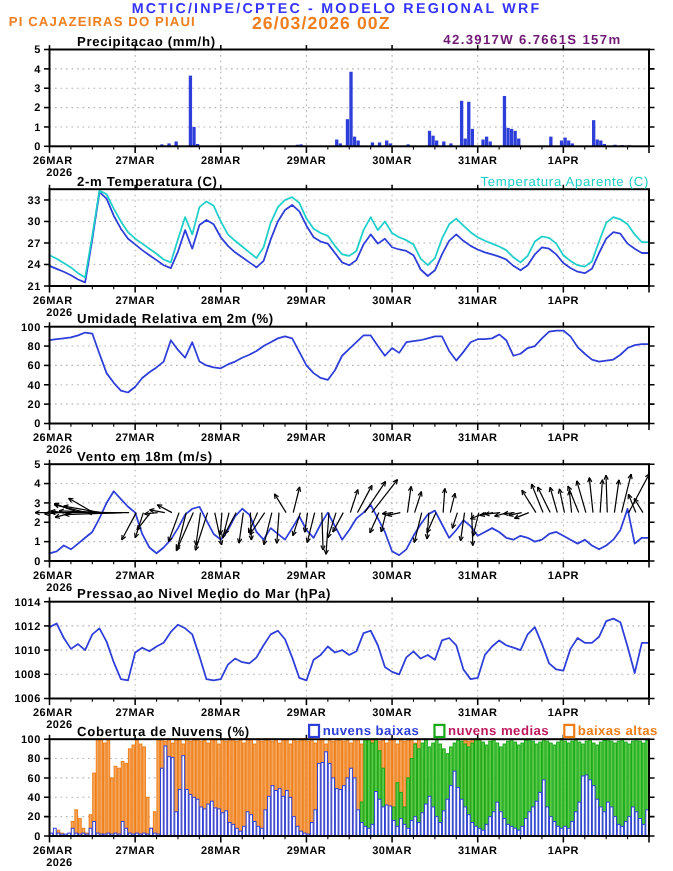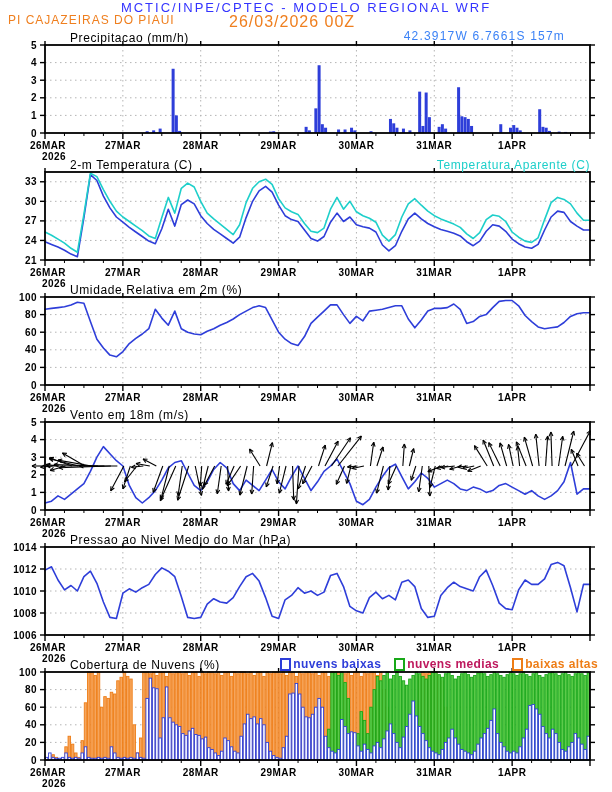--- a/index.html
+++ b/index.html
@@ -1,19 +1,19 @@
 <!DOCTYPE html>
 <html><head>
 <meta charset="utf-8">
 <style>
   html,body{margin:0;padding:0;background:#fff;}
   .page{position:relative;width:612px;height:792px;background:#fff;overflow:hidden;
         font-family:"Liberation Sans",sans-serif;}
   .page svg{position:absolute;left:0;top:0;}
-  .ov{position:absolute;white-space:nowrap;font-weight:normal;color:#000;}
+  .ov{position:absolute;white-space:nowrap;font-weight:bold;color:#000;}
   .h1{top:0px;left:0;width:612px;text-align:center;font-size:13px;letter-spacing:2px;}
   .h2a{top:13px;left:8px;font-size:12px;letter-spacing:1px;}
   .h2b{top:13px;left:229px;font-size:16px;letter-spacing:1px;}
   .h3{top:29px;right:47px;font-size:12px;letter-spacing:1.2px;}
   .ptitle{font-size:12px;letter-spacing:0.6px;}
   .rtitle{font-size:12px;letter-spacing:0.6px;}
   .legend{top:657px;right:14px;display:flex;align-items:center;gap:5px;font-size:12px;letter-spacing:0.4px;font-weight:bold;}
   .lgsq{display:inline-block;width:7px;height:9px;border:2px solid currentColor;background:#fff;margin-right:2px;}
   .lgitem{display:flex;align-items:center;margin-left:8px;}
 </style>
@@ -1136,21 +1136,21 @@
         <text x="356.42857142857144" y="776" text-anchor="middle" fill="#000" font-family="Liberation Sans, sans-serif" font-size="10" font-weight="bold" letter-spacing="0.4">30MAR</text>
         <text x="434.2857142857143" y="776" text-anchor="middle" fill="#000" font-family="Liberation Sans, sans-serif" font-size="10" font-weight="bold" letter-spacing="0.4">31MAR</text>
         <text x="512.1428571428571" y="776" text-anchor="middle" fill="#000" font-family="Liberation Sans, sans-serif" font-size="10" font-weight="bold" letter-spacing="0.4">1APR</text>
         <text x="54" y="787" text-anchor="middle" fill="#000" font-family="Liberation Sans, sans-serif" font-size="10" font-weight="bold" letter-spacing="0.4">2026</text>
       </g>
     </svg>
 
   <div class="ov h1" style="color: rgb(51, 51, 255);">MCTIC/INPE/CPTEC - MODELO REGIONAL WRF</div>
   <div class="ov h2a" style="color: rgb(239, 127, 31);">PI CAJAZEIRAS DO PIAUI</div>
   <div class="ov h2b" style="color: rgb(239, 127, 31);">26/03/2026 00Z</div>
-  <div class="ov h3" style="color: #3b82f6;">42.3917W 6.7661S 157m</div>
+  <div class="ov h3" style="color: #701a75;">42.3917W 6.7661S 157m</div>
 
   <div class="ov ptitle" style="left:70px;top:31px">Precipitacao (mm/h)</div>
   <div class="ov ptitle" style="left:70px;top:158px">2-m Temperatura (C)</div>
   <div class="ov rtitle" style="right: 22px; top: 158px; position: absolute; font-weight: normal; color: rgb(30, 207, 202);">Temperatura Aparente (C)</div>
   <div class="ov ptitle" style="left:70px;top:283px">Umidade Relativa em 2m (%)</div>
   <div class="ov ptitle" style="left:70px;top:408px">Vento em 18m (m/s)</div>
   <div class="ov ptitle" style="left:70px;top:533px">Pressao ao Nivel Medio do Mar (hPa)</div>
   <div class="ov ptitle" style="left:70px;top:658px">Cobertura de Nuvens (%)</div>
 
   <div class="ov legend">

